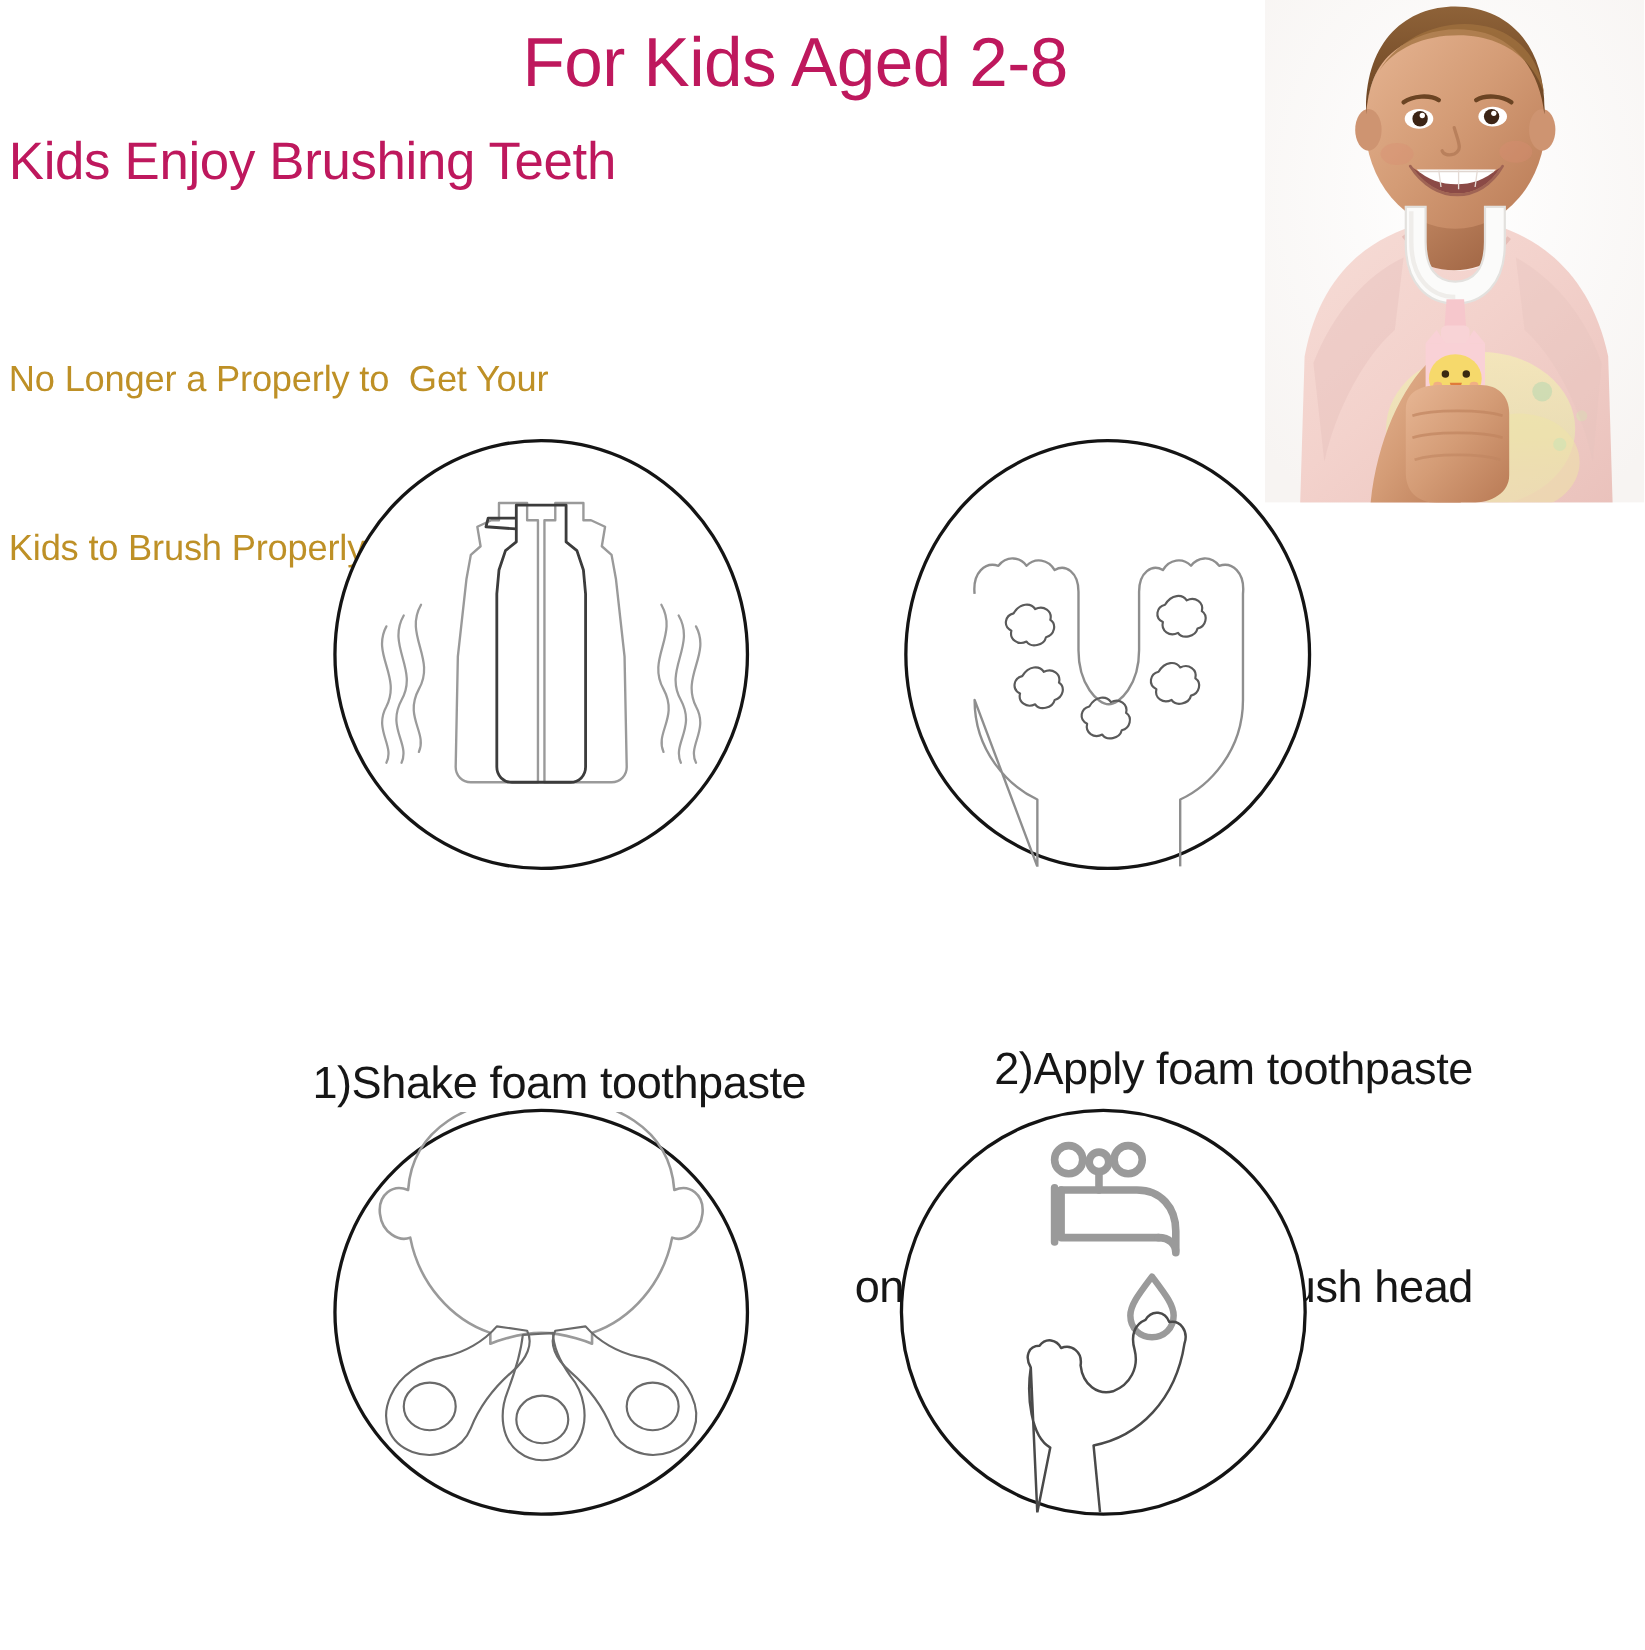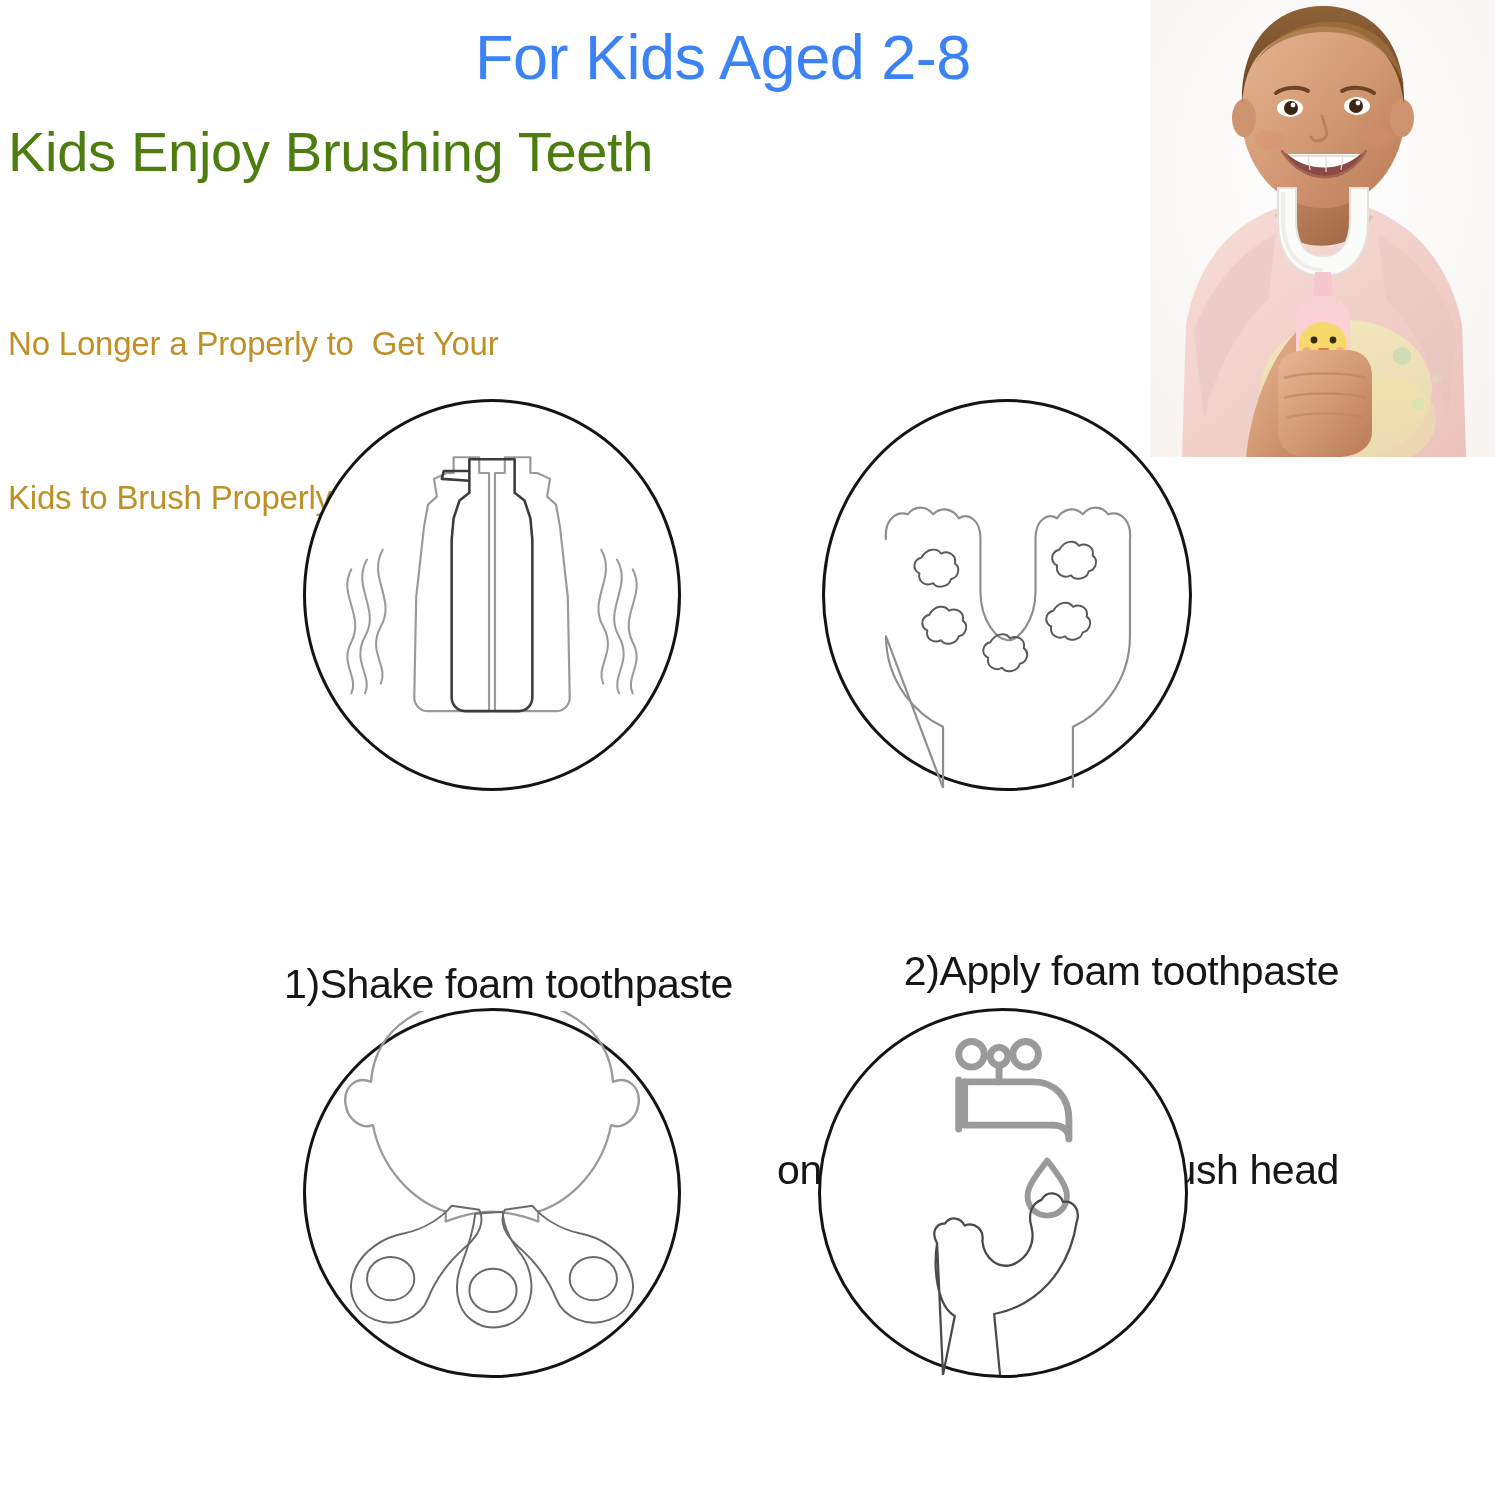--- a/index.html
+++ b/index.html
@@ -7,26 +7,26 @@
     width:1495px;height:1500px;position:relative;overflow:hidden;
     font-family:"Liberation Sans",sans-serif;
     -webkit-font-smoothing:antialiased;
   }
   .canvas{position:absolute;inset:0;background:#fff;}
 
   
   .title-age{
     position:absolute;left:475px;top:26px;
     font-size:63px;line-height:1.0;font-weight:400;
-    color:#3b82f6;letter-spacing:-0.5px;white-space:nowrap;
+    color:#be185d;letter-spacing:-0.5px;white-space:nowrap;
   }
   .title-sub{
     position:absolute;left:8px;top:124px;
-    font-size:56px;line-height:1.0;font-weight:400;
-    color:#4d7c0f;letter-spacing:-0.3px;white-space:nowrap;
+    font-size:48px;line-height:1.0;font-weight:400;
+    color:#be185d;letter-spacing:-0.3px;white-space:nowrap;
   }
   .title-body{
     position:absolute;left:8px;top:216px;
     font-size:33px;line-height:1.55;font-weight:400;
     color:#BE9026;letter-spacing:-0.2px;white-space:pre;
   }
 
   
   .photo{
     position:absolute;left:1150px;top:0px;width:345px;height:457px;

